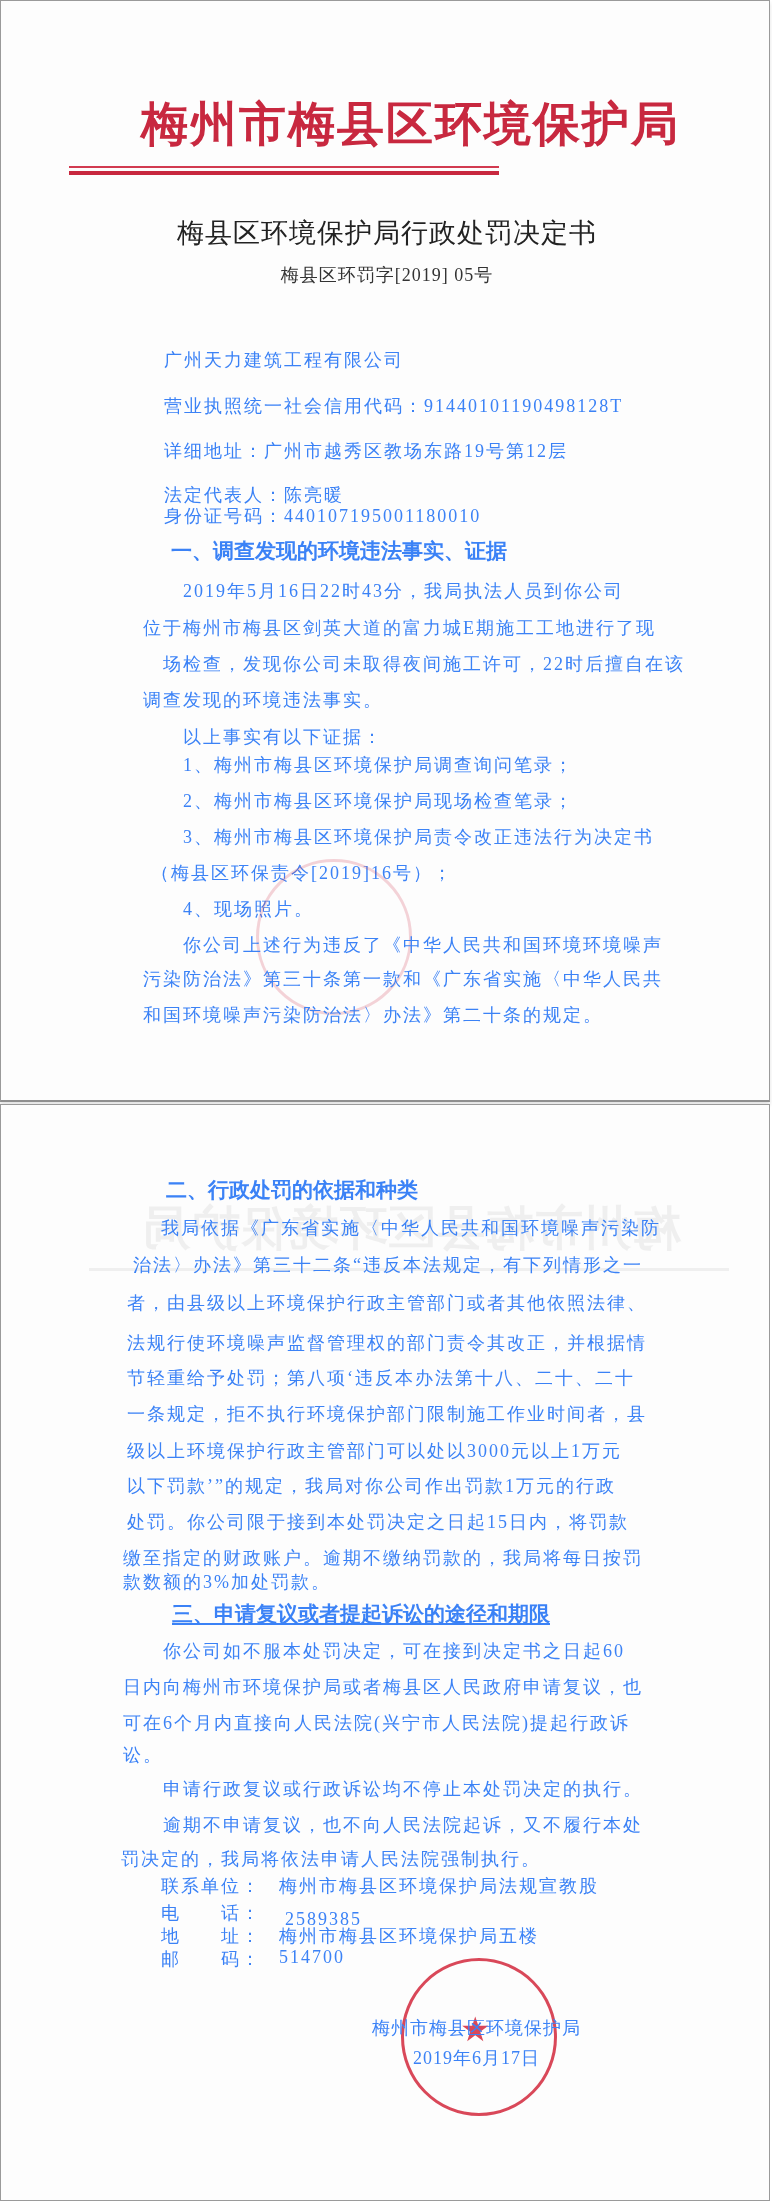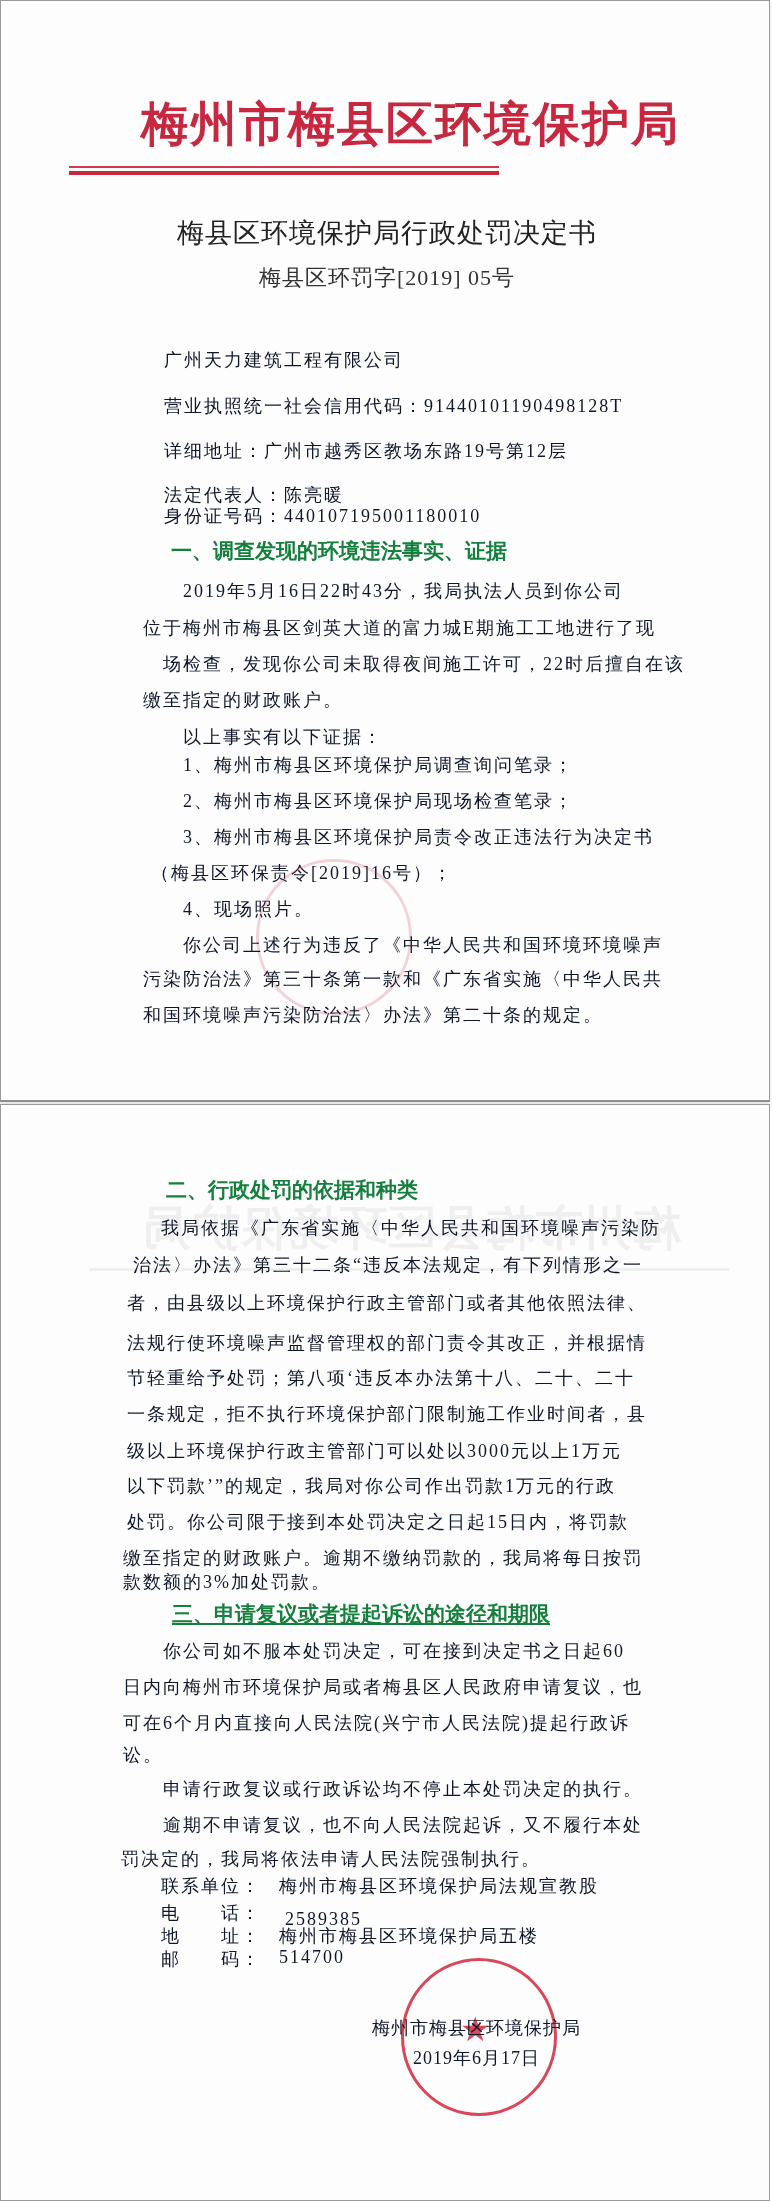--- a/index.html
+++ b/index.html
@@ -8,23 +8,23 @@
   .page { position: absolute; left: 0; width: 770px; background: #fdfdfd;
           border: 1px solid #9a9a9a; box-sizing: border-box; }
   #page1 { top: 0; height: 1102px; border-bottom: 2px solid #8f8f8f; box-shadow: 0 3px 4px rgba(0,0,0,0.12); }
   #page2 { top: 1104px; height: 1097px; }
   .abs { position: absolute; white-space: nowrap; }
   .red-head { left: 140px; top: 92px; font-size: 47px; font-weight: bold; color: #c8283f;
               letter-spacing: 2px; font-family: "DejaVu Serif", serif; }
   .rule-thin { position: absolute; left: 68px; width: 430px; height: 2px; background: #d23a50; top: 165px; }
   .rule-thick { position: absolute; left: 68px; width: 430px; height: 4px; background: #c8283f; top: 170px; }
   .doc-title { left: 0; width: 772px; text-align: center; top: 214px; font-size: 27px; color: #222; letter-spacing: 1px; }
-  .doc-no { left: 0; width: 772px; text-align: center; top: 262px; font-size: 22px; color: #333; font-family: "Liberation Serif", serif; letter-spacing: 1px; }
-  .line { font-size: 18px; color: #0f172a; letter-spacing: 2px; font-family: "Liberation Serif", "DejaVu Serif", serif; }
-  .heading { font-size: 21px; font-weight: bold; color: #15803d; font-family: "DejaVu Sans", sans-serif; letter-spacing: 0px; }
+  .doc-no { left: 0; width: 772px; text-align: center; top: 262px; font-size: 18px; color: #333; font-family: "Liberation Serif", serif; letter-spacing: 1px; }
+  .line { font-size: 18px; color: #3b82f6; letter-spacing: 2px; font-family: "Liberation Serif", "DejaVu Serif", serif; }
+  .heading { font-size: 21px; font-weight: bold; color: #3b82f6; font-family: "DejaVu Sans", sans-serif; letter-spacing: 0px; }
   .seal { position: absolute; border: 3px solid rgba(210,40,60,0.85); border-radius: 50%; }
   .seal-faint { border-color: rgba(210,60,80,0.22); }
   .star { position: absolute; color: rgba(210,40,60,0.85); font-size: 34px; }
 </style>
 </head>
 <body>
 
 <div class="page" id="page1">
   <div class="abs red-head">梅州市梅县区环境保护局</div>
   <div class="rule-thin"></div>
@@ -37,21 +37,21 @@
   <div class="abs line" style="left:163px; top:393px;">营业执照统一社会信用代码：91440101190498128T</div>
   <div class="abs line" style="left:163px; top:438px;">详细地址：广州市越秀区教场东路19号第12层</div>
   <div class="abs line" style="left:163px; top:482px;">法定代表人：陈亮暖</div>
   <div class="abs line" style="left:163px; top:503px;">身份证号码：440107195001180010</div>
 
   <div class="abs heading" style="left:170px; top:536px;">一、调查发现的环境违法事实、证据</div>
 
   <div class="abs line" style="left:182px; top:578px;">2019年5月16日22时43分，我局执法人员到你公司</div>
   <div class="abs line" style="left:142px; top:615px;">位于梅州市梅县区剑英大道的富力城E期施工工地进行了现</div>
   <div class="abs line" style="left:142px; top:651px;margin-left:20px;">场检查，发现你公司未取得夜间施工许可，22时后擅自在该</div>
-  <div class="abs line" style="left:142px; top:687px;">缴至指定的财政账户。</div>
+  <div class="abs line" style="left:142px; top:687px;">调查发现的环境违法事实。</div>
 
   <div class="abs line" style="left:182px; top:724px;">以上事实有以下证据：</div>
   <div class="abs line" style="left:182px; top:752px;">1、梅州市梅县区环境保护局调查询问笔录；</div>
   <div class="abs line" style="left:182px; top:788px;">2、梅州市梅县区环境保护局现场检查笔录；</div>
   <div class="abs line" style="left:182px; top:824px;">3、梅州市梅县区环境保护局责令改正违法行为决定书</div>
   <div class="abs line" style="left:150px; top:860px;">（梅县区环保责令[2019]16号）；</div>
   <div class="abs line" style="left:182px; top:896px;">4、现场照片。</div>
 
   <div class="seal seal-faint" style="left:255px; top:858px; width:150px; height:150px;"></div>
 

